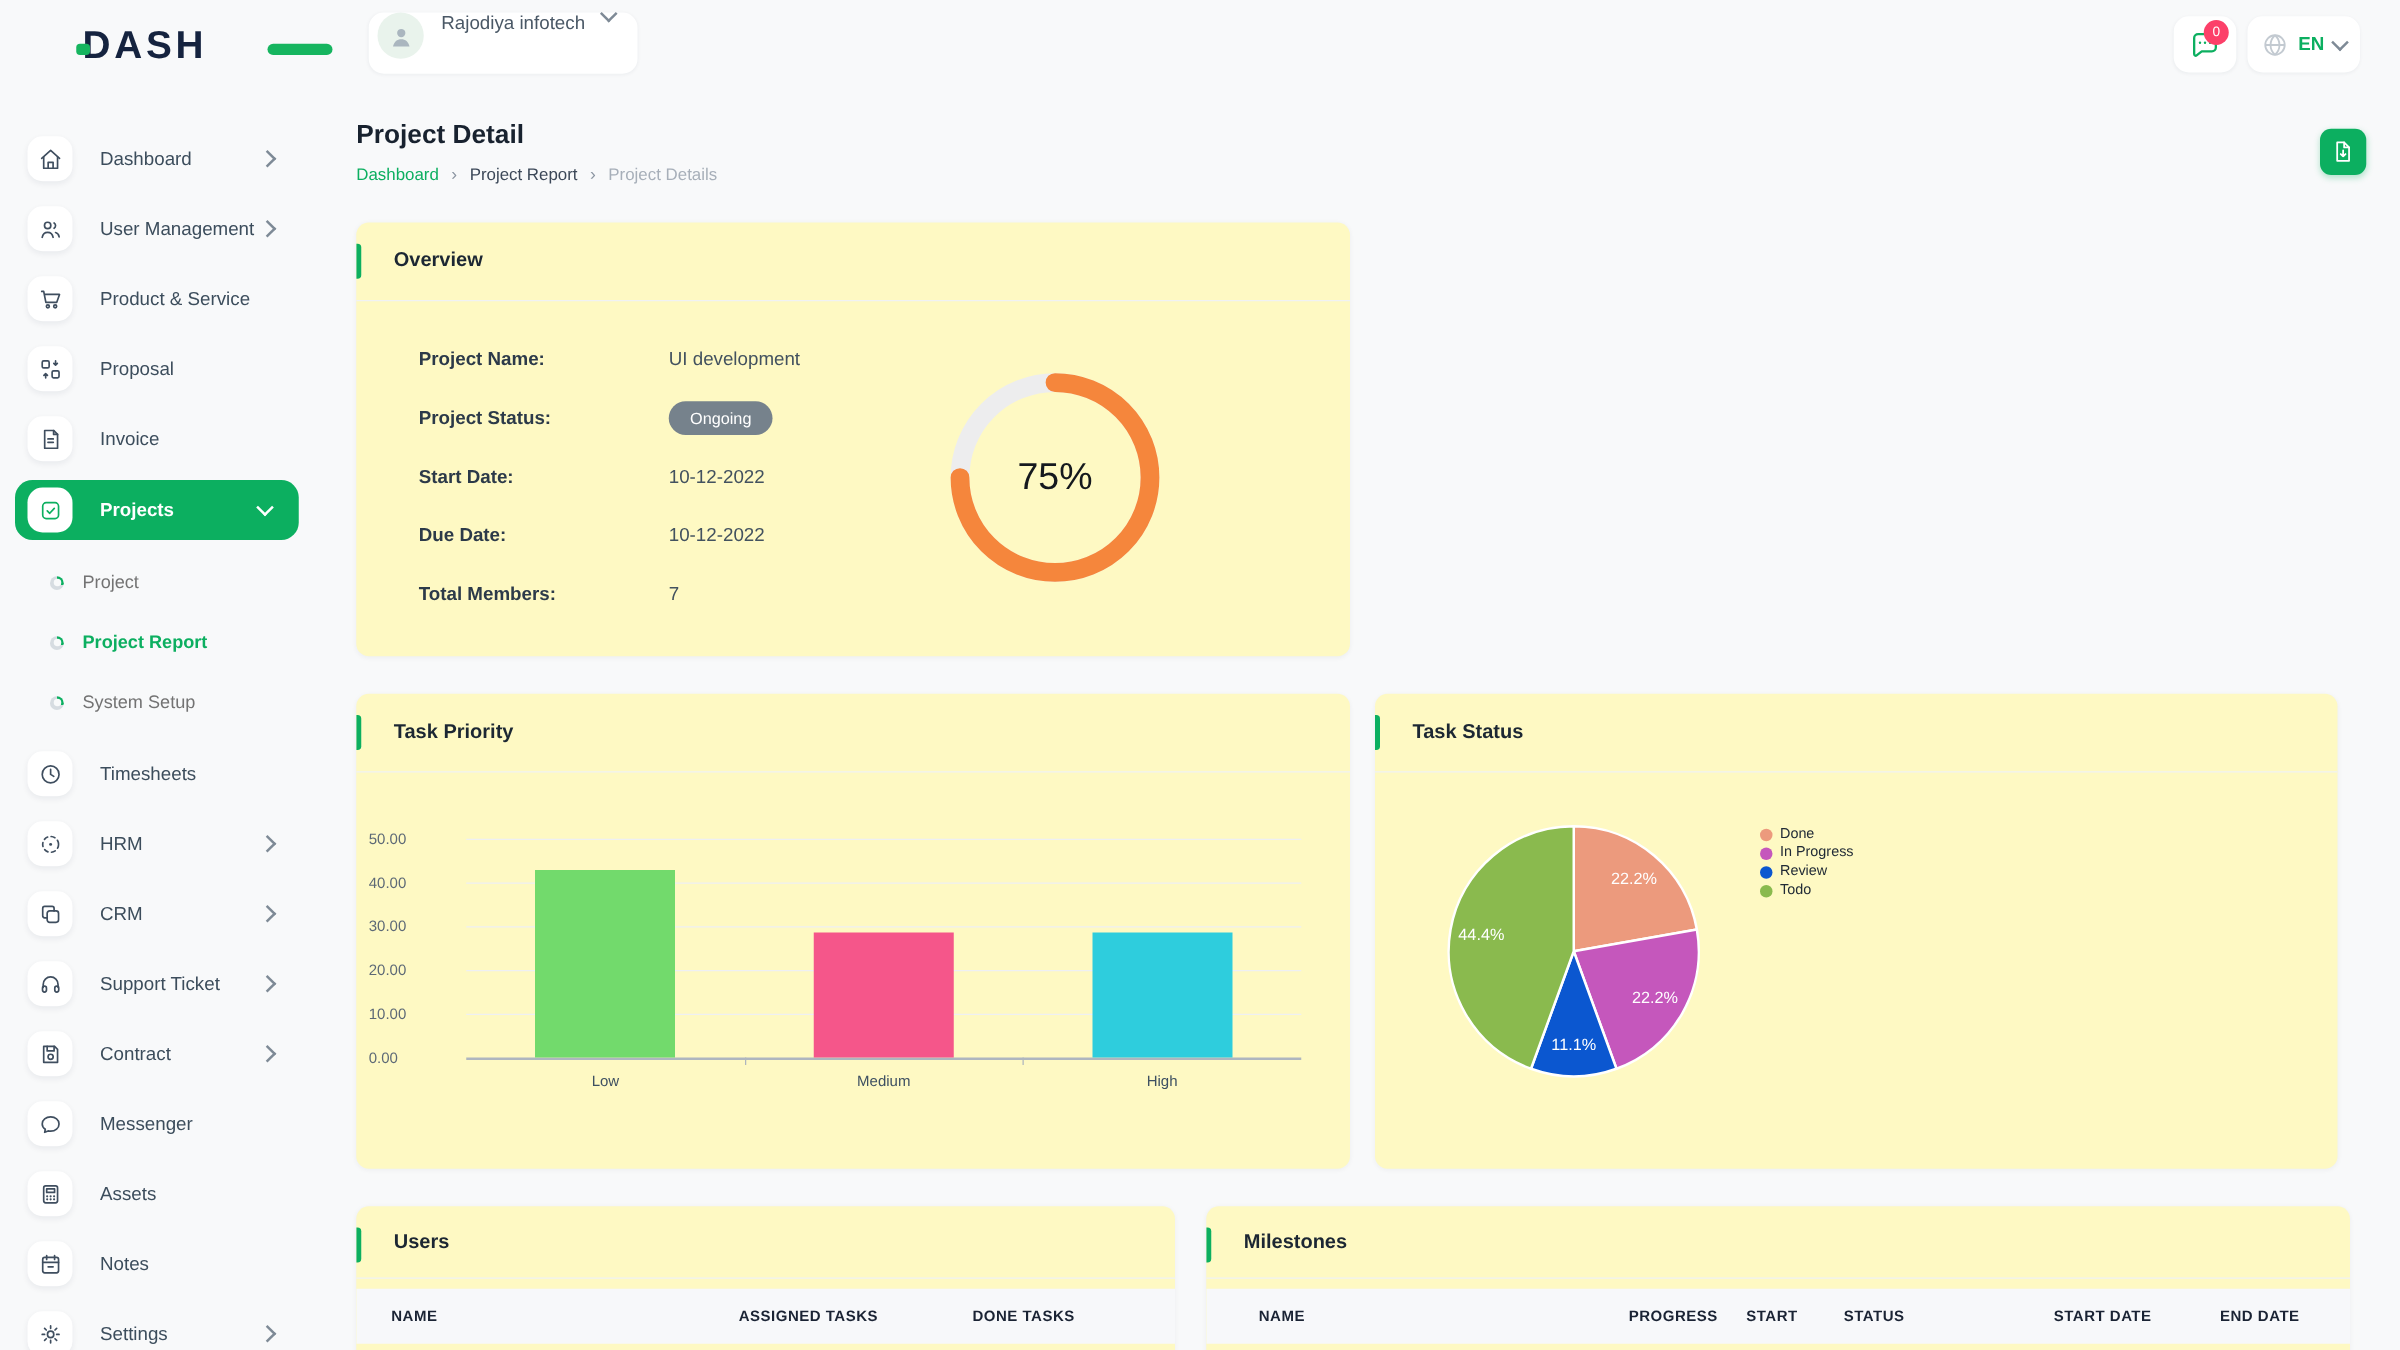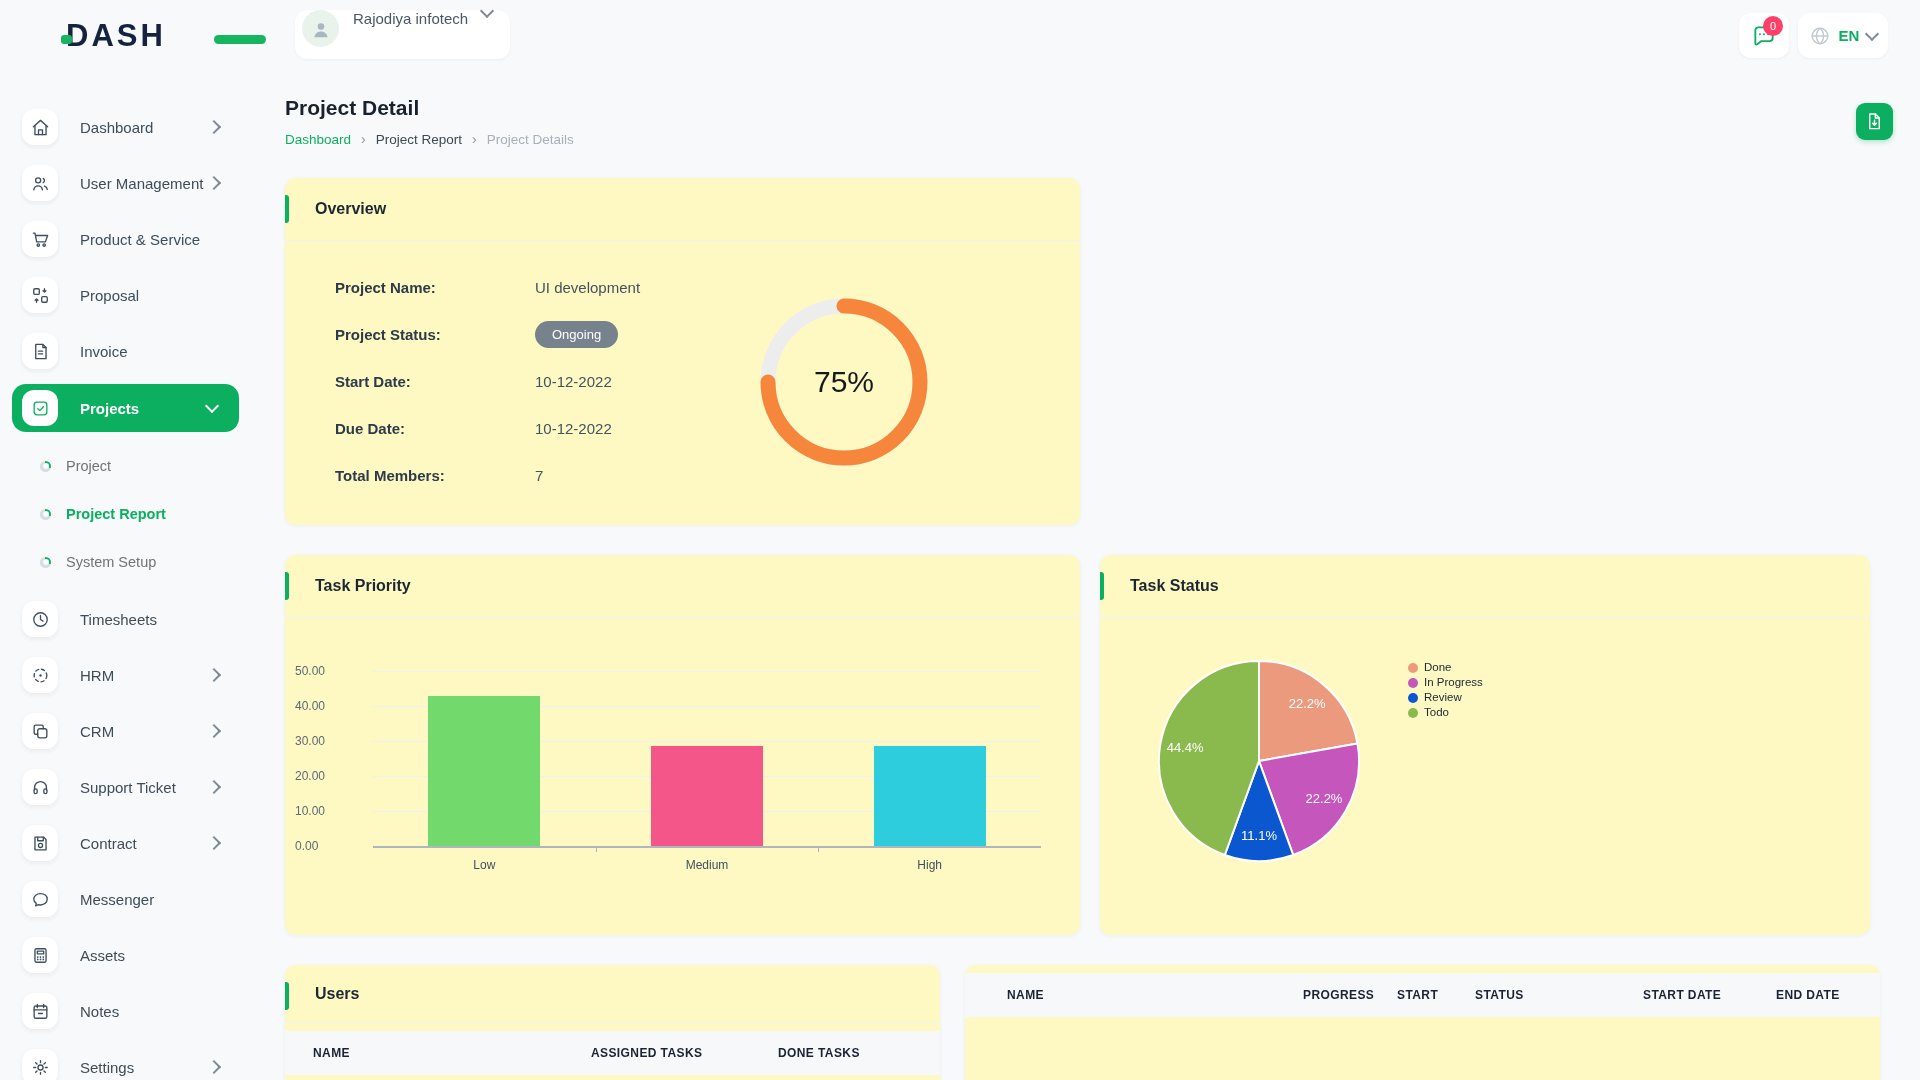--- a/index.html
+++ b/index.html
@@ -440,20 +440,21 @@
   <section class="card" id="card-users">
     <div class="card-h short">Users</div>
     <div class="thead" id="users-thead">
         <span class="th">NAME</span>
         <span class="th">ASSIGNED TASKS</span>
         <span class="th">DONE TASKS</span>
       </div>
   </section>
 
   <section class="card" id="card-milestones">
+    <div class="card-h short">Milestones</div>
     <div class="thead" id="milestones-thead">
         <span class="th">NAME</span>
         <span class="th">PROGRESS</span>
         <span class="th">START</span>
         <span class="th">STATUS</span>
         <span class="th">START DATE</span>
         <span class="th">END DATE</span>
       </div>
   </section>
 

